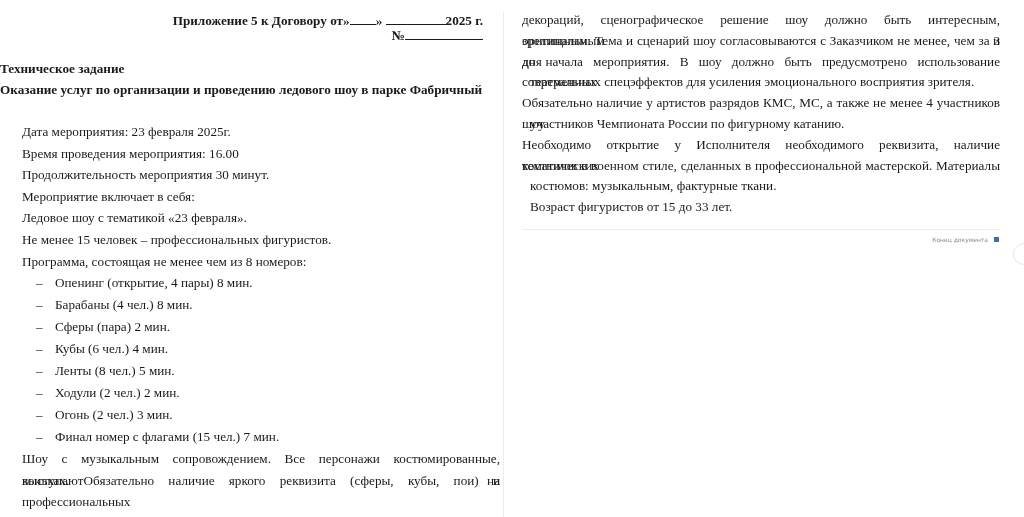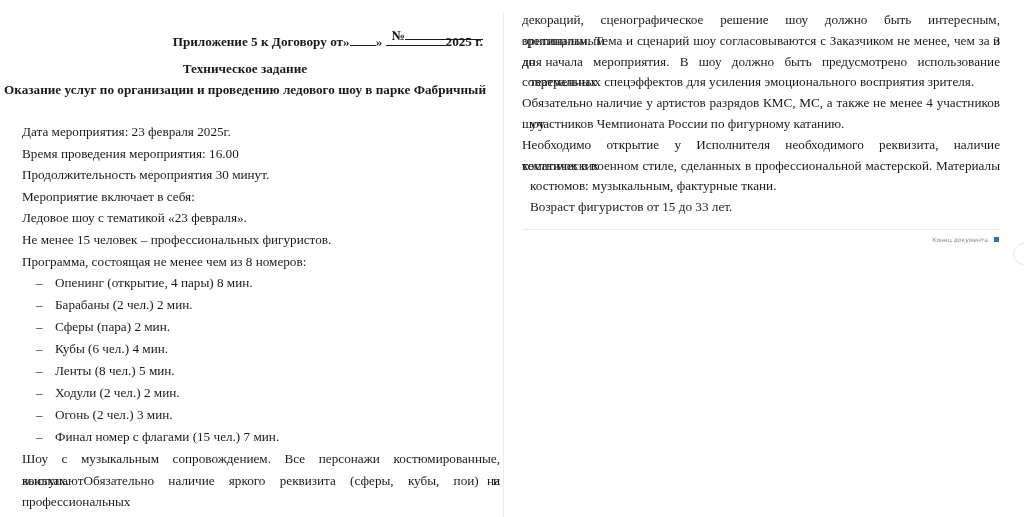--- a/index.html
+++ b/index.html
@@ -36,40 +36,38 @@
       width: 1px;
       height: 505px;
       background: #ececec;
     }
     .hdr-line1 {
       position: absolute;
       top: 12px;
       right: 20px;
       font-weight: bold;
       white-space: nowrap;
-      margin-top: 21px;
     }
     .hdr-line2 {
       position: absolute;
       top: 27px;
       right: 20px;
       font-weight: bold;
       white-space: nowrap;
     }
     .blank {
       display: inline-block;
       border-bottom: 1px solid #1a1a1a;
       height: 12px;
       vertical-align: baseline;
     }
     .title {
       position: absolute;
       left: 0;
       width: 490px;
-      text-align: center;
       font-weight: bold;
       white-space: nowrap;
     }
     .title-1 { top: 61px; }
     .title-2 { top: 82px; }
     .body-lines {
       position: absolute;
       left: 22px;
       top: 121px;
       width: 478px;
@@ -166,21 +164,21 @@
     <div class="line">Дата мероприятия: 23 февраля 2025г.</div>
     <div class="line">Время проведения мероприятия:  16.00</div>
     <div class="line">Продолжительность мероприятия 30 минут.</div>
     <div class="line">Мероприятие включает в себя:</div>
     <div class="line">Ледовое шоу с тематикой «23 февраля».</div>
     <div class="line">Не менее 15 человек – профессиональных фигуристов.</div>
     <div class="line">Программа, состоящая не менее чем из 8 номеров:</div>
 
     <div>
       <div class="list-item"><span class="dash">–</span><span>Опенинг (открытие, 4 пары) 8 мин.</span></div>
-      <div class="list-item"><span class="dash">–</span><span>Барабаны (2 чел.) 2 мин.</span></div>
+      <div class="list-item"><span class="dash">–</span><span>Барабаны (4 чел.) 8 мин.</span></div>
       <div class="list-item"><span class="dash">–</span><span>Сферы (пара) 2 мин.</span></div>
       <div class="list-item"><span class="dash">–</span><span>Кубы (6 чел.) 4 мин.</span></div>
       <div class="list-item"><span class="dash">–</span><span>Ленты (8 чел.) 5 мин.</span></div>
       <div class="list-item"><span class="dash">–</span><span>Ходули (2 чел.) 2 мин.</span></div>
       <div class="list-item"><span class="dash">–</span><span>Огонь (2 чел.) 3 мин.</span></div>
       <div class="list-item"><span class="dash">–</span><span>Финал номер с флагами (15 чел.) 7 мин.</span></div>
     </div>
 
     <div class="para-justify">Шоу с музыкальным сопровождением. Все персонажи костюмированные, выступают на</div>
     <div class="para-justify">коньках. Обязательно наличие яркого реквизита (сферы, кубы, пои) и профессиональных</div>

